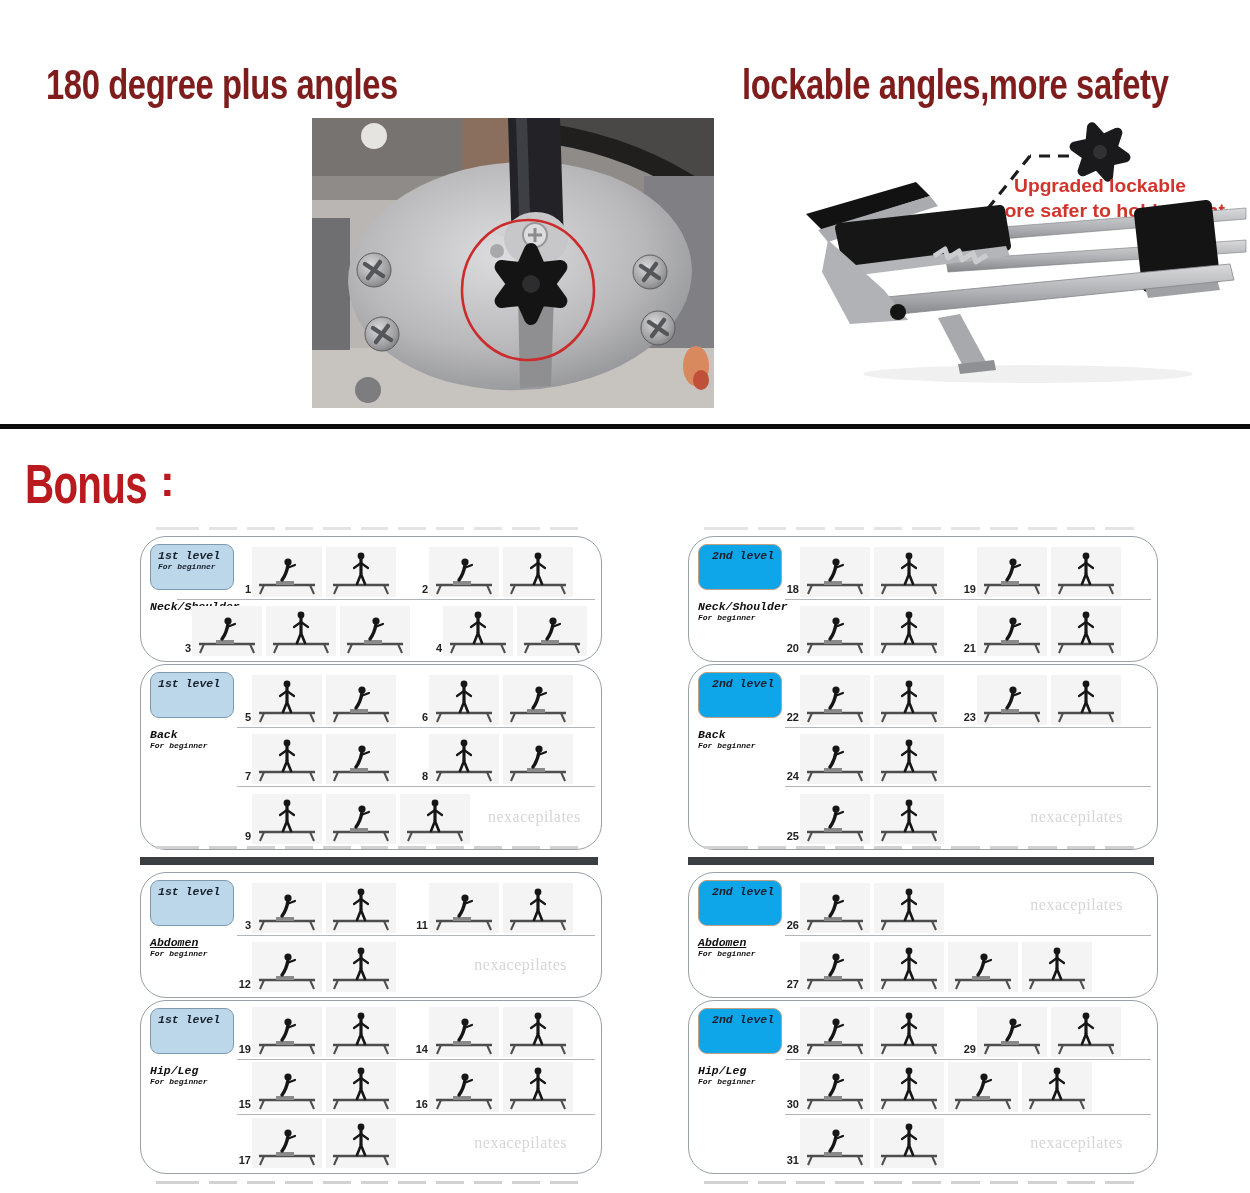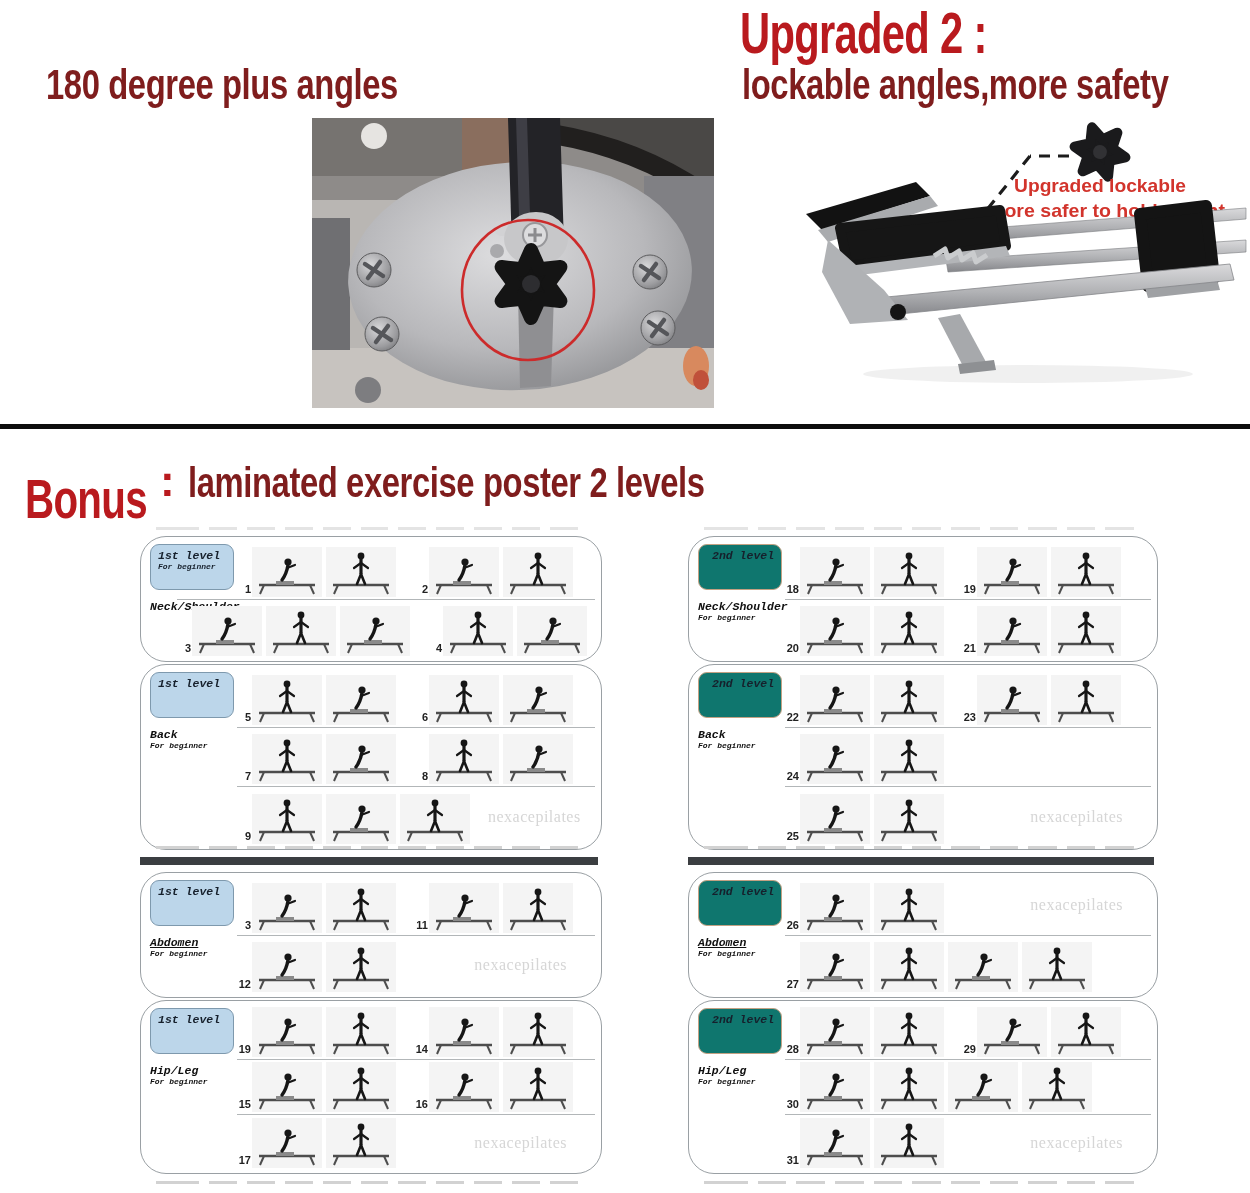--- a/index.html
+++ b/index.html
@@ -11,37 +11,37 @@
   .headline.black{color:#7f1d1d;}
   .cond{display:inline-block;transform:scaleX(0.72);transform-origin:left center;letter-spacing:-1px;}
   .cond2{display:inline-block;transform:scaleX(0.78);transform-origin:left center;letter-spacing:-0.5px;}
   #u1-title{left:56px;top:4px;font-size:58px;}
   #u1-sub{left:46px;top:64px;font-size:42px;}
   #u2-title{left:740px;top:4px;font-size:58px;}
   #u2-sub{left:742px;top:64px;font-size:42px;}
 
   .divider{position:absolute;left:0;top:424px;width:1250px;height:5px;background:#0d0d0d;}
 
-  #bonus-label{left:25px;top:471px;font-size:56px;}
+  #bonus-label{left:25px;top:456px;font-size:56px;}
   #bonus-colon{left:160px;top:459px;font-size:44px;}
   #bonus-text{left:188px;top:462px;font-size:42px;}
 
   
   .photo{position:absolute;}
   #photo1{left:312px;top:118px;width:402px;height:290px;}
   #photo2{left:788px;top:122px;width:462px;height:278px;}
 
   
   #posters{position:absolute;left:0;top:0;width:1130px;height:1193px;}
   .section{position:absolute;border:1.6px solid #9aa0a4;border-radius:26px;background:#fff;
            display:flex;box-sizing:border-box;overflow:hidden;}
   .label-col{width:96px;flex:none;padding:7px 0 0 9px;box-sizing:border-box;}
   .badge{width:84px;min-height:46px;border-radius:9px;border:1.5px solid #7e99ad;
          background:#bcd6ea;padding:4px 3px 2px 7px;box-sizing:border-box;}
-  .badge.peach{background:#0f766e;border-color:#c3a183;padding-left:13px;}
+  .badge.peach{background:#0ea5e9;border-color:#c3a183;padding-left:13px;}
   .badge-line1{font:italic bold 11.5px "Liberation Mono",monospace;color:#16202c;white-space:nowrap;}
   .badge-line2{font:italic bold 8px "Liberation Mono",monospace;color:#16202c;white-space:nowrap;}
   .category{font:italic bold 11.5px "Liberation Mono",monospace;color:#101010;margin-top:10px;white-space:nowrap;}
   .category.u{text-decoration:underline;}
   .sublabel{font:italic bold 8px "Liberation Mono",monospace;color:#101010;white-space:nowrap;}
   .rows{flex:1;display:flex;flex-direction:column;padding:3px 6px 3px 0;min-width:0;}
   .prow{flex:1;display:flex;align-items:flex-end;padding:2px 0;min-width:0;}
   .prow + .prow{border-top:1px solid #b2b6b8;}
   .prow.row-wide{margin-left:-60px;}
   .grp{display:flex;align-items:flex-end;margin-right:14px;}
@@ -54,21 +54,20 @@
   .capstrip{position:absolute;display:flex;gap:10px;align-items:center;}
   .capstrip i{display:block;height:3px;background:#d2d2d2;}
   .capstrip.light i{background:#e4e4e4;}
 </style>
 </head>
 <body>
 
 <div class="canvas">
 
   <div class="headline black" id="u1-sub"><span class="cond2">180 degree plus angles</span></div>
-  <div class="headline" id="u2-title"><span class="cond">Upgraded 2 :</span></div>
   <div class="headline black" id="u2-sub"><span class="cond2">lockable angles,more safety</span></div>
 
   <div class="photo" id="photo1">
     <svg viewBox="0 0 402 290" width="402" height="290">
       <defs>
         <radialGradient id="plate" cx="45%" cy="40%" r="75%">
           <stop offset="0%" stop-color="#dddddf"></stop>
             <stop offset="55%" stop-color="#b8b8bb"></stop>
             <stop offset="100%" stop-color="#838487"></stop>
         </radialGradient>
@@ -161,21 +160,20 @@
       <polygon points="40,118 96,168 120,198 62,202 34,150" fill="#b0b2b5"></polygon>
       <circle cx="110" cy="190" r="8" fill="#141414"></circle>
       <polygon points="150,196 172,192 198,240 176,246" fill="#a7a9ac"></polygon>
       <polygon points="170,242 206,238 208,248 172,252" fill="#8e9093"></polygon>
     </svg>
   </div>
 
   <div class="divider"></div>
   <div class="headline" id="bonus-label"><span class="cond">Bonus</span></div>
   <div class="headline" id="bonus-colon"><span>:</span></div>
-  <div class="headline black" id="bonus-text"><span class="cond2">laminated exercise poster 2 levels</span></div>
 
   <div id="posters">
       <div class="section" style="left: 140px; top: 536px; width: 462px; height: 126px;">
         <div class="label-col">
           <div class="badge">
             <div class="badge-line1">1st level</div>
             <div class="badge-line2">For beginner</div>
           </div>
           <div class="category">Neck/Shoulder</div>
         </div>

